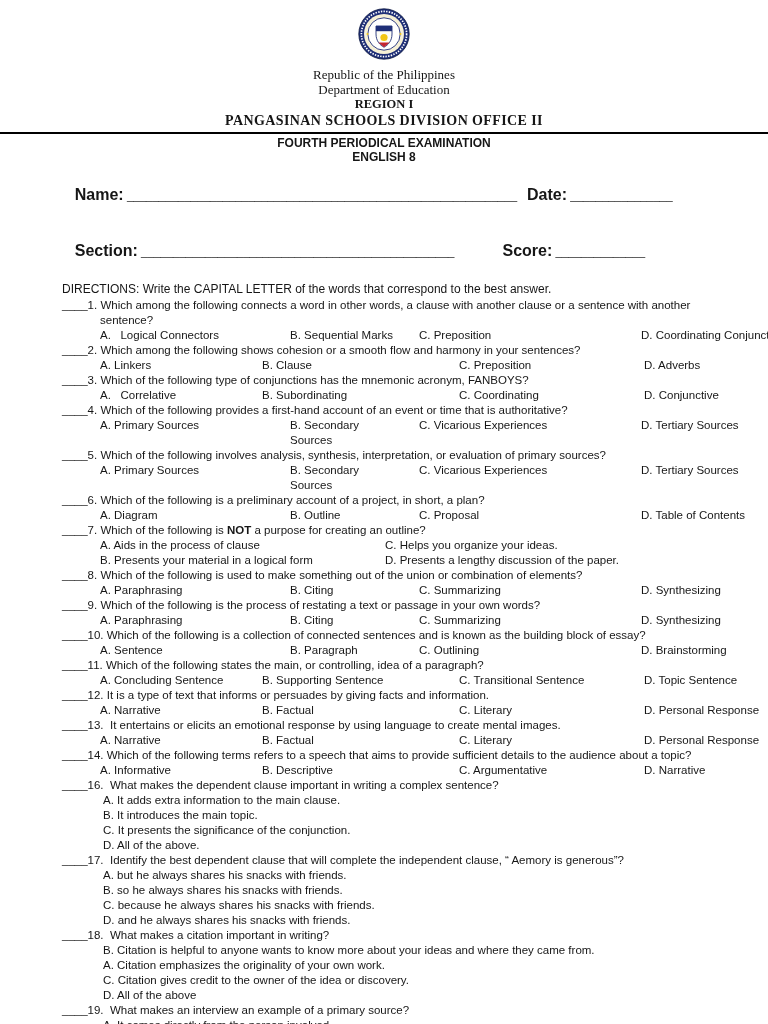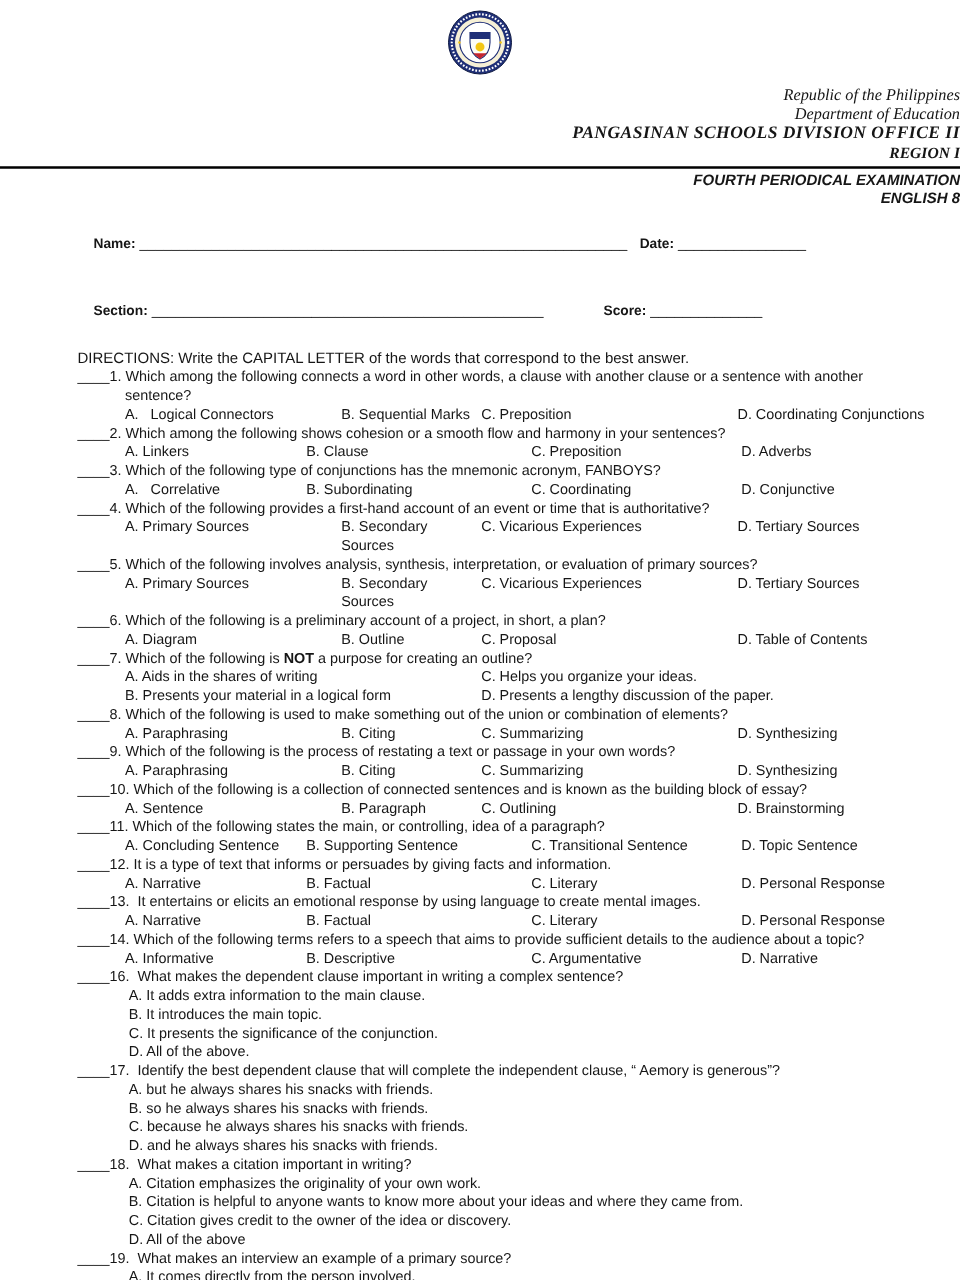--- a/index.html
+++ b/index.html
@@ -9,45 +9,45 @@
     font-family:"Liberation Sans", sans-serif;
     color:#161616;
   }
   .page {
     width:768px; height:1024px;
     padding:8px 30px 0 62px;
     background:#fff;
     outline:1px solid #e2e2e2;
     overflow:hidden;
   }
-  .fullwidth { margin-left:-62px; margin-right:-30px; text-align:right;font-style:italic; }
+  .fullwidth { margin-left:-62px; margin-right:-30px; text-align:center; }
   .serif { font-family:"Liberation Serif", serif; }
 
   .seal-row { display:flex; justify-content:center; margin-bottom:3px; }
   .hdr-republic { font-size:13px; line-height:15px; }
   .hdr-department { font-size:13px; line-height:15px; }
   .hdr-region { font-size:12.5px; line-height:15px; font-weight:bold; }
   .hdr-division { font-size:14px; line-height:17px; font-weight:bold; letter-spacing:.4px; }
 
   .rule { height:0; border-top:2px solid #000; margin:3px -30px 2px -62px; }
 
   .exam-title { font-size:12px; line-height:14px; font-weight:bold; }
   .exam-subject { font-size:12px; line-height:15px; font-weight:bold; margin-bottom:4px; }
 
   .frow { font-size:11.5px; line-height:17px; white-space:pre; margin-bottom:3px; }
-  .frow .lbl { font-weight:bold; font-size:11px; }
+  .frow .lbl { font-weight:bold; font-size:16px; }
   .gap-date { margin-left:10px; }
   .gap-score { margin-left:48px; }
 
   .directions { font-size:12px; line-height:16px; font-weight:normal; margin-bottom:1px; }
 
   .questions { font-size:11.5px; line-height:15px; }
   .q-text { padding-left:38px; text-indent:-38px; white-space:pre-wrap; }
   .opts { padding-left:38px; white-space:pre-wrap; }
-  .opts.rowa, .opts.rowb { display:flex; }
+  .opts.rowa, .opts.rowb { display:flex;gap:17px; }
   .opt { flex:0 0 auto; }
   .opts.rowa .opt:nth-child(1){ width:145px; }
   .opts.rowa .opt:nth-child(2){ width:140px;padding-left:28px; }
   .opts.rowa .opt:nth-child(3){ width:177px; }
   .opts.rowb .opt:nth-child(1){ width:145px; }
   .opts.rowb .opt:nth-child(2){ width:180px; }
   .opts.rowb .opt:nth-child(3){ width:140px; }
   .opts.rowa .opt:nth-child(4), .opts.rowb .opt:nth-child(4){ width:auto;margin-left:28px; }
   .opts.grid2 { display:grid; grid-template-columns:285px 1fr; }
   .opts.list { padding-left:41px; }
@@ -70,22 +70,22 @@
         <circle cx="26" cy="29.5" r="3.6" fill="#f3c613"></circle>
         <path d="M20.5 34.5 l5.5 4.7 5.5 -4.7 z" fill="#c42430"></path>
         <circle cx="9.5" cy="26" r="1" fill="#f3c613"></circle>
         <circle cx="42.5" cy="26" r="1" fill="#f3c613"></circle>
       </svg>
     </span>
   </div>
 
   <div class="fullwidth serif hdr-republic">Republic of the Philippines</div>
   <div class="fullwidth serif hdr-department">Department of Education</div>
+  <div class="fullwidth serif hdr-region">REGION I</div>
   <div class="fullwidth serif hdr-division">PANGASINAN SCHOOLS DIVISION OFFICE II</div>
-  <div class="fullwidth serif hdr-region">REGION I</div>
 
   <div class="rule"></div>
 
   <div class="fullwidth exam-title">FOURTH PERIODICAL EXAMINATION</div>
   <div class="fullwidth exam-subject">ENGLISH 8</div>
 
   <div class="frow">
     <span class="lbl">Name:</span><span class="line"> _____________________________________________________________</span><span class="lbl gap-date">Date:</span><span class="line"> ________________</span>
   </div>
 
@@ -115,21 +115,21 @@
       <div class="question">
         <div class="q-text"><span>____5. </span><span>Which of the following involves analysis, synthesis, interpretation, or evaluation of primary sources?</span></div>
         <div class="opts rowa"><div class="opt">A. Primary Sources</div><div class="opt">B. Secondary Sources</div><div class="opt">C. Vicarious Experiences</div><div class="opt">D. Tertiary Sources</div></div>
       </div>
       <div class="question">
         <div class="q-text"><span>____6. </span><span>Which of the following is a preliminary account of a project, in short, a plan?</span></div>
         <div class="opts rowa"><div class="opt">A. Diagram</div><div class="opt">B. Outline</div><div class="opt">C. Proposal</div><div class="opt">D. Table of Contents</div></div>
       </div>
       <div class="question">
         <div class="q-text"><span>____7. </span><span>Which of the following is </span><span style="font-weight: bold;">NOT</span><span> a purpose for creating an outline?</span></div>
-        <div class="opts grid2"><div class="opt">A. Aids in the shares of writing</div><div class="opt">C. Helps you organize your ideas.</div><div class="opt">B. Presents your material in a logical form</div><div class="opt">D. Presents a lengthy discussion of the paper.</div></div>
+        <div class="opts grid2"><div class="opt">A. Aids in the process of clause</div><div class="opt">C. Helps you organize your ideas.</div><div class="opt">B. Presents your material in a logical form</div><div class="opt">D. Presents a lengthy discussion of the paper.</div></div>
       </div>
       <div class="question">
         <div class="q-text"><span>____8. </span><span>Which of the following is used to make something out of the union or combination of elements?</span></div>
         <div class="opts rowa"><div class="opt">A. Paraphrasing</div><div class="opt">B. Citing</div><div class="opt">C. Summarizing</div><div class="opt">D. Synthesizing</div></div>
       </div>
       <div class="question">
         <div class="q-text"><span>____9. </span><span>Which of the following is the process of restating a text or passage in your own words?</span></div>
         <div class="opts rowa"><div class="opt">A. Paraphrasing</div><div class="opt">B. Citing</div><div class="opt">C. Summarizing</div><div class="opt">D. Synthesizing</div></div>
       </div>
       <div class="question">
@@ -155,21 +155,21 @@
       <div class="question">
         <div class="q-text"><span>____16. </span><span> What makes the dependent clause important in writing a complex sentence?</span></div>
         <div class="opts list"><div class="opt">A. It adds extra information to the main clause.</div><div class="opt">B. It introduces the main topic.</div><div class="opt">C. It presents the significance of the conjunction.</div><div class="opt">D. All of the above.</div></div>
       </div>
       <div class="question">
         <div class="q-text"><span>____17. </span><span> Identify the best dependent clause that will complete the independent clause, “ Aemory is generous”?</span></div>
         <div class="opts list"><div class="opt">A. but he always shares his snacks with friends.</div><div class="opt">B. so he always shares his snacks with friends.</div><div class="opt">C. because he always shares his snacks with friends.</div><div class="opt">D. and he always shares his snacks with friends.</div></div>
       </div>
       <div class="question">
         <div class="q-text"><span>____18. </span><span> What makes a citation important in writing?</span></div>
-        <div class="opts list"><div class="opt">A. Citation emphasizes the originality of your own work.</div><div class="opt">B. Citation is helpful to anyone wants to know more about your ideas and where they came from.</div><div class="opt">C. Citation gives credit to the owner of the idea or discovery.</div><div class="opt">D. All of the above</div></div>
+        <div class="opts list"><div class="opt">B. Citation is helpful to anyone wants to know more about your ideas and where they came from.</div><div class="opt">A. Citation emphasizes the originality of your own work.</div><div class="opt">C. Citation gives credit to the owner of the idea or discovery.</div><div class="opt">D. All of the above</div></div>
       </div>
       <div class="question">
         <div class="q-text"><span>____19. </span><span> What makes an interview an example of a primary source?</span></div>
         <div class="opts list"><div class="opt">A. It comes directly from the person involved.</div></div>
       </div>
     </div>
 
 </div>
 
 </body></html>

